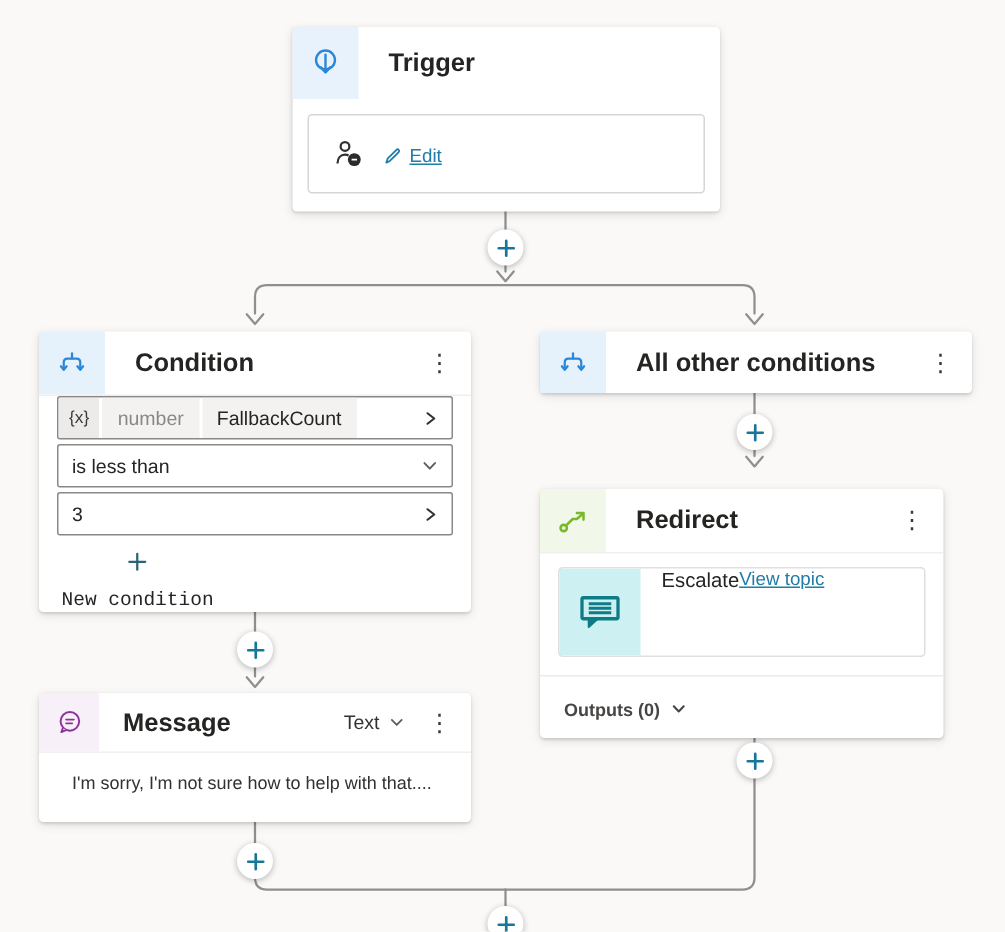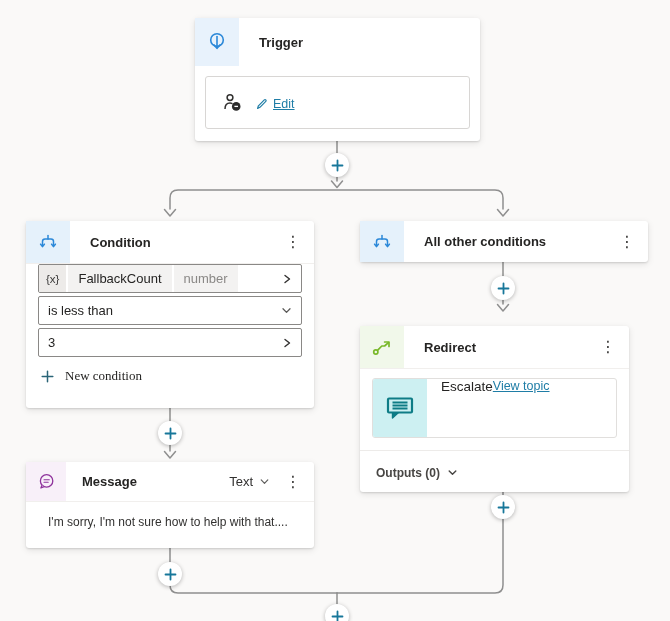--- a/index.html
+++ b/index.html
@@ -9,21 +9,21 @@
     -webkit-font-smoothing:antialiased;
   }
   .wires{position:absolute;left:0;top:0;pointer-events:none;}
   .node{
     position:absolute;background:#fff;border-radius:3px;
     box-shadow:0 1px 2px rgba(0,0,0,.13),0 2px 7px rgba(0,0,0,.10);
   }
   .hdr{display:flex;align-items:center;position:relative;}
   .hdr.divided{border-bottom:1px solid #f1efed;}
   .tile{height:100%;flex:none;display:flex;align-items:center;justify-content:center;}
-  .hdr-title{font-size:13px;font-weight:700;color:#252423;margin-left:20px;white-space:nowrap;}
+  .hdr-title{font-size:17px;font-weight:700;color:#252423;margin-left:20px;white-space:nowrap;}
   .kebab{margin-left:auto;border:none;background:none;cursor:pointer;
          color:#3b3a39;font-size:16px;line-height:1;padding:2px 13px;font-family:"DejaVu Sans",sans-serif;}
   .kebab.tight{margin-left:2px;}
   
   .trigger-card{
     margin:10px;height:51px;border:1px solid #d8d6d4;border-radius:3px;
     display:flex;align-items:center;padding-left:16px;gap:13px;background:#fff;cursor:pointer;
   }
   .card-title{font-size:13.5px;font-weight:700;color:#252423;}
   .edit-line{display:flex;align-items:center;gap:5px;margin-top:2px;}
@@ -36,21 +36,21 @@
   }
   .field:first-child{margin-top:11px;}
   .chip{height:100%;display:flex;align-items:center;background:#f3f2f1;padding:0 10px;margin-right:2px;}
   .chip-x{background:#edebe9;padding:0 7px;font-size:11.5px;color:#3b3a39;}
   .chip-type{color:#8a8886;}
   .f-label{margin-left:9px;}
   .spacer{flex:1;}
   .chev{display:flex;align-items:center;padding:0 8px;}
   .newcond{
     display:flex;align-items:center;gap:11px;margin:11px 0 0 15px;border:none;background:none;
-    font-size:13px;color:#252423;cursor:pointer;font-family:Liberation Serif, serif;padding:0;
+    font-size:13px;color:#252423;cursor:pointer;font-family:Liberation Mono, monospace;padding:0;flex-direction:column;
   }
   
   .mode{display:flex;align-items:center;gap:6px;margin-left:auto;font-size:13px;color:#323130;cursor:pointer;}
   .msg-body{padding:13px 14px 0 22px;font-size:12px;color:#323130;white-space:nowrap;overflow:hidden;}
   
   .topic-card{
     margin:9px 12px 12px 12px;height:58px;border:1px solid #e1dfdd;border-radius:3px;
     display:flex;align-items:stretch;overflow:hidden;background:#fff;cursor:pointer;
   }
   .topic-tile{width:54px;flex:none;background:#cdf0f2;display:flex;align-items:center;justify-content:center;}
@@ -134,22 +134,22 @@
         <path d="M1.6 10.2 L3.5 12.6 L5.4 10.2"></path>
         <path d="M12.6 10.2 L14.5 12.6 L16.4 10.2"></path>
       </svg>
     </div>
     <div class="hdr-title">Condition</div>
     <button class="kebab">⋮</button>
   </div>
 
   <div class="field">
     <span class="chip chip-x">{x}</span>
+    <span class="chip chip-type">number</span>
     <span class="chip">FallbackCount</span>
-    <span class="chip chip-type">number</span>
     <span class="spacer"></span>
     <span class="chev">
       <svg width="12" height="12" viewBox="0 0 12 12" fill="none" stroke="#323130" stroke-width="1.4" stroke-linecap="round" stroke-linejoin="round">
           <path d="M4 2.5 L8.5 6 L4 9.5"></path>
         </svg>
     </span>
   </div>
 
   <div class="field">
     <span class="f-label">is less than</span>

